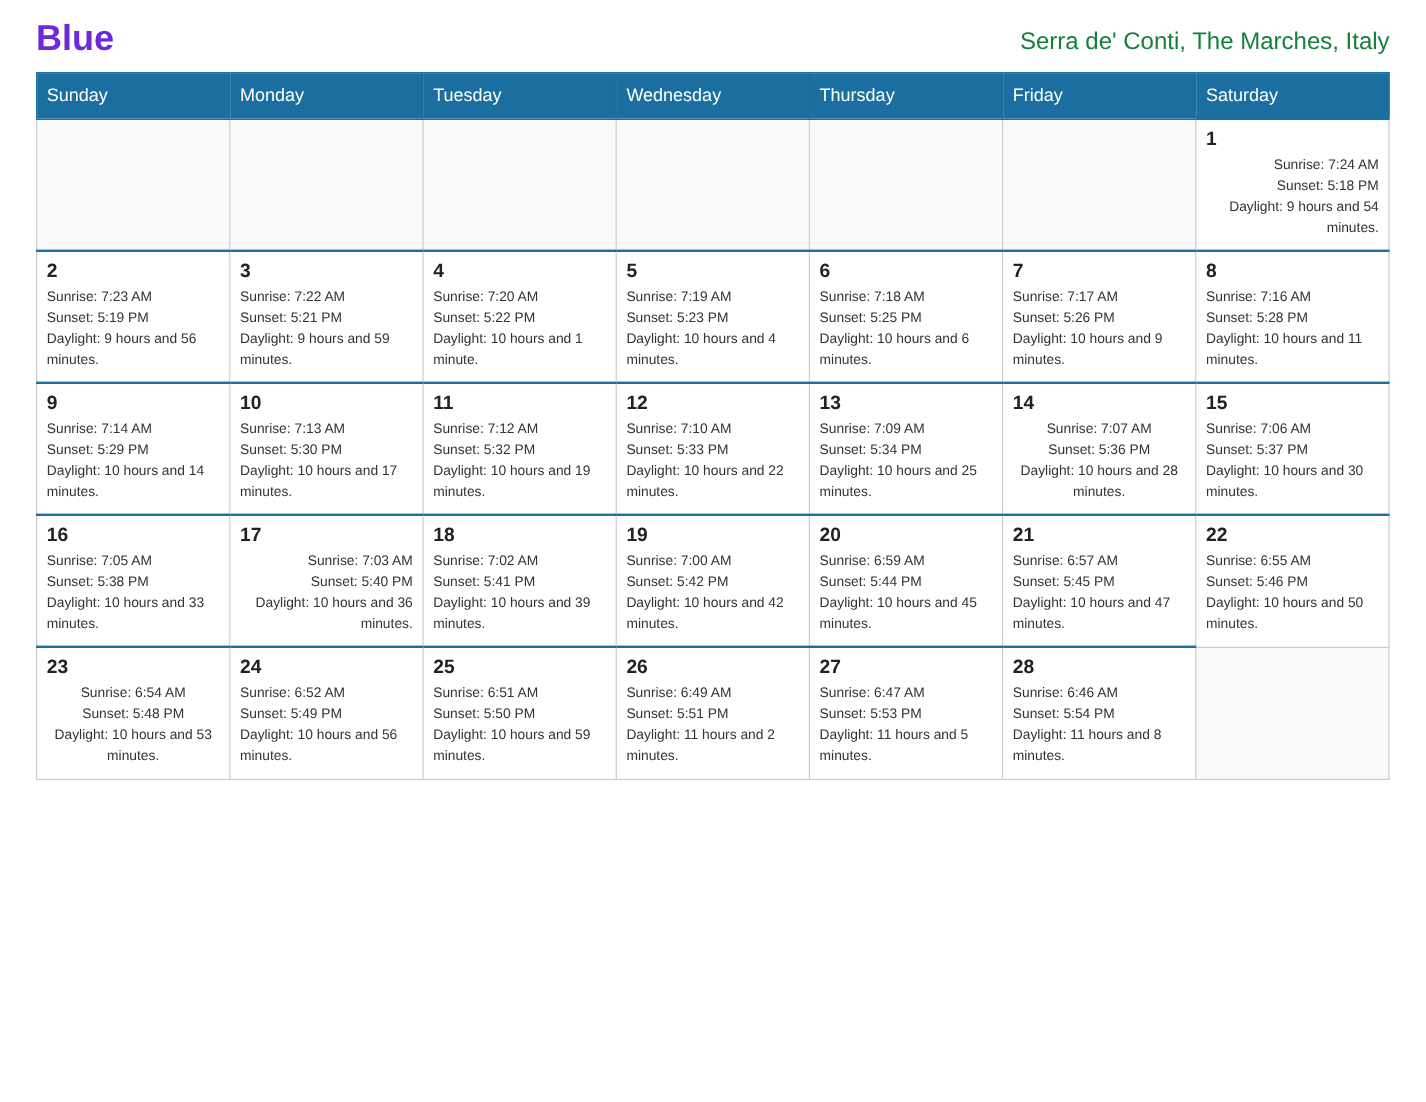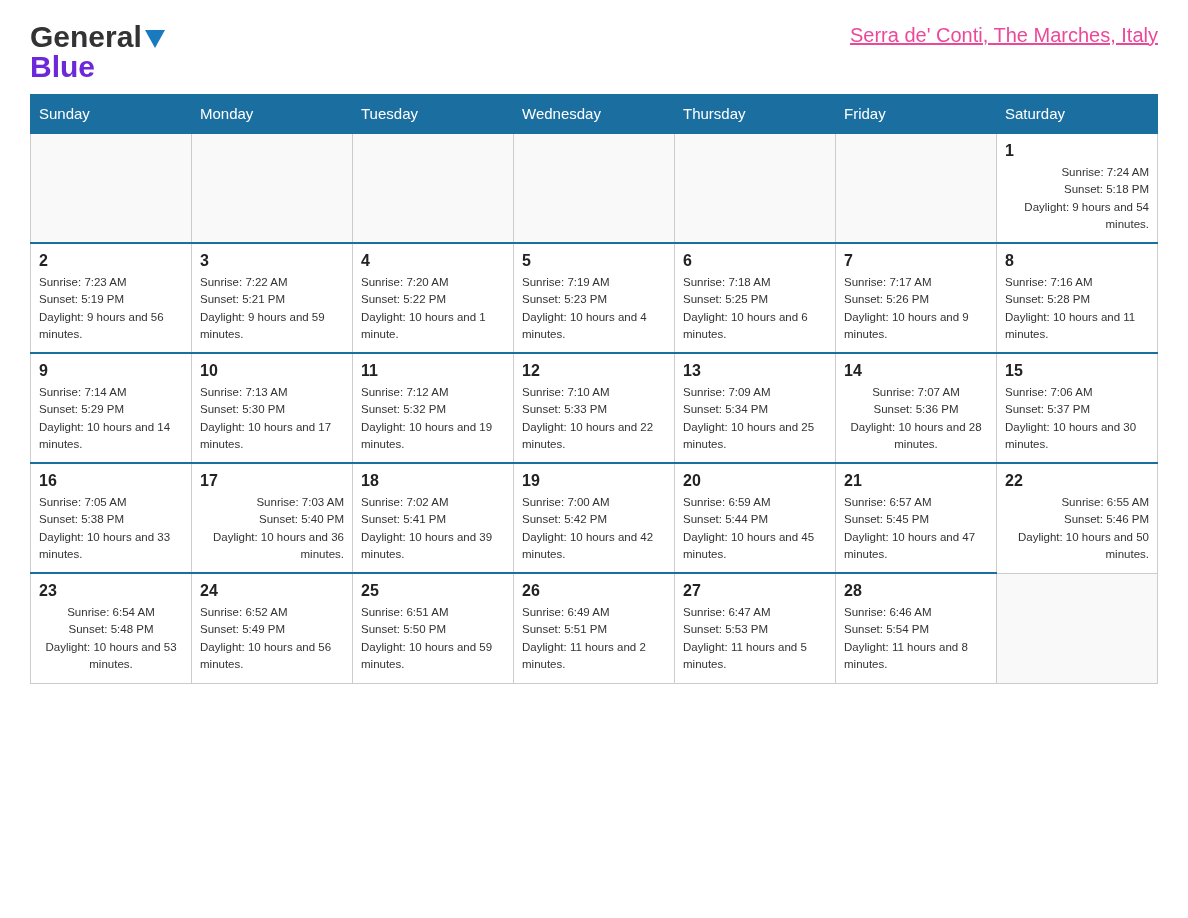--- a/index.html
+++ b/index.html
@@ -25,23 +25,22 @@
       text-align: right;
     }
     .month-title {
       font-size: 52px;
       font-weight: bold;
       color: #222;
       line-height: 1.1;
     }
     .location {
       font-size: 20px;
-      color: #ec4899;
+      color: #15803d;
       margin-top: 4px;
-      text-decoration: underline;
     }
     .calendar {
       width: 100%;
       border-collapse: collapse;
       margin-top: 8px;
     }
     .calendar th {
       background-color: #1a6fa0;
       color: #fff;
       padding: 10px 8px;
@@ -74,24 +73,20 @@
     }
     .week-row td {
       border-top: 2px solid #1a6fa0;
     }
   </style>
 </head>
 <body>
 
 <div class="header">
   <div class="logo">
-    <div style="display:flex; align-items:center;">
-      <span style="font-size:30px;font-weight:bold;color:#333;font-family:Arial,sans-serif;">General</span>
-      <span style="display:inline-block;width:0;height:0;border-left:10px solid transparent;border-right:10px solid transparent;border-top:18px solid #1a7abf;margin-left:3px;margin-top:4px;"></span>
-    </div>
     <span style="font-size:30px;font-weight:bold;color:#6d28d9;font-family:Arial,sans-serif;margin-top:-4px;">Blue</span>
   </div>
   <div class="title-area">
     <div class="location">Serra de' Conti, The Marches, Italy</div>
   </div>
 </div>
 
 <table class="calendar">
   <thead>
     <tr>
@@ -239,21 +234,21 @@
 Daylight: 10 hours and 45 minutes.</div>
         </td>
         <td>
           <span class="day-number">21</span>
           <div class="day-info" style="white-space: pre-line;">Sunrise: 6:57 AM
 Sunset: 5:45 PM
 Daylight: 10 hours and 47 minutes.</div>
         </td>
         <td>
           <span class="day-number">22</span>
-          <div class="day-info" style="white-space: pre-line; text-align: right;">Sunrise: 6:55 AM
+          <div class="day-info" style="white-space: pre-line;">Sunrise: 6:55 AM
 Sunset: 5:46 PM
 Daylight: 10 hours and 50 minutes.</div>
         </td>
       </tr>
       <tr class="week-row">
         <td>
           <span class="day-number">23</span>
           <div class="day-info" style="white-space: pre-line; text-align: center;">Sunrise: 6:54 AM
 Sunset: 5:48 PM
 Daylight: 10 hours and 53 minutes.</div>

